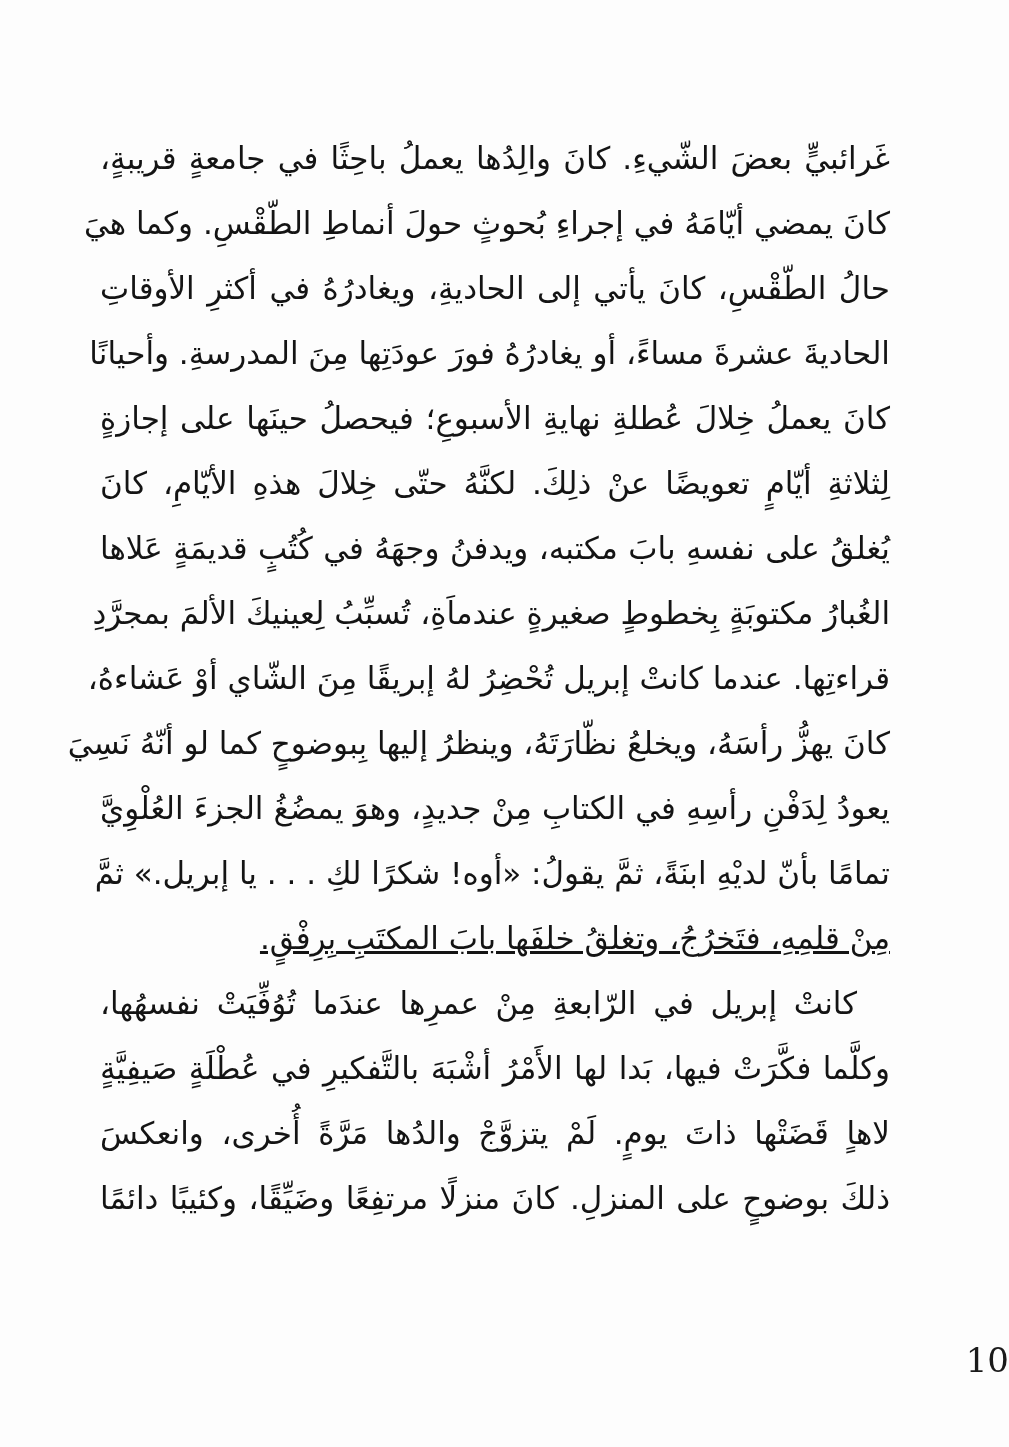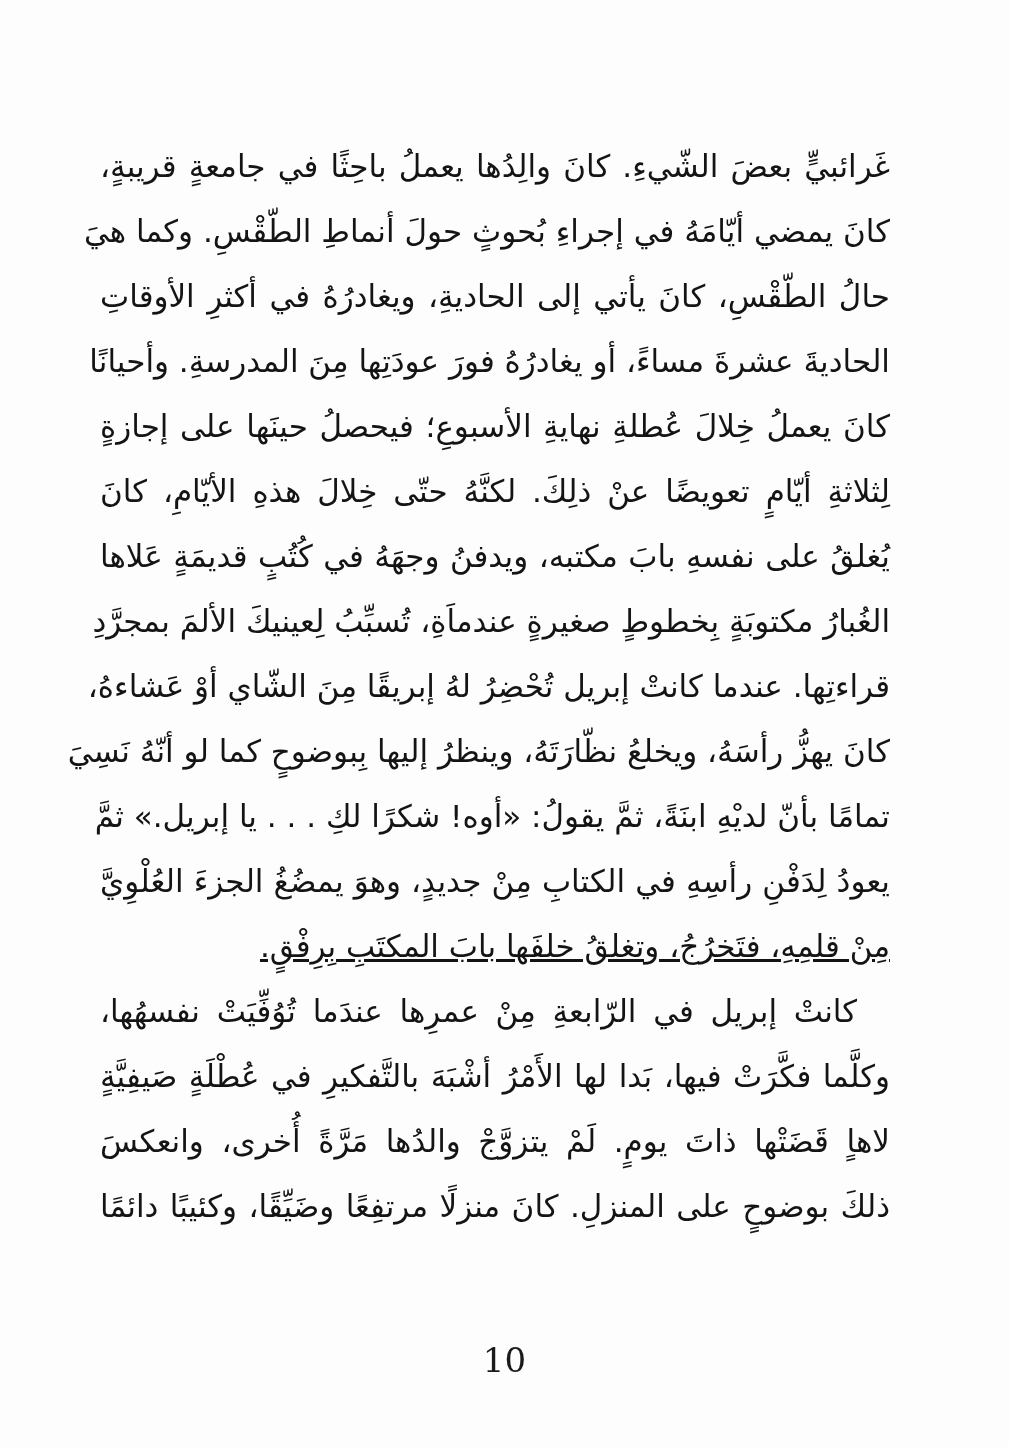--- a/index.html
+++ b/index.html
@@ -16,21 +16,20 @@
   }
   .page {
     position: absolute;
     inset: 0;
     background: #fdfdfd;
   }
   .text-block {
     direction: rtl;
     padding: 126px 119px 0 100px;
     color: #141414;
-    margin-top: 8px;
   }
   .line {
     height: 65px;
     line-height: 65px;
     font-size: 31px;
     font-family: "DejaVu Sans", sans-serif;
     text-align: justify;
     text-align-last: justify;
     text-justify: inter-word;
     white-space: nowrap;
@@ -43,21 +42,21 @@
   }
   
   .line.para-start {
     padding-right: 33px;
   }
   .folio {
     position: absolute;
     top: 1340px;
     left: 0;
     width: 100%;
-    text-align: center;
+    text-align: right;
     font-family: "DejaVu Serif", serif;
     font-size: 34px;
     font-weight: normal;
     color: #1a1a1a;
     line-height: 1.2;
   }
 </style>
 </head>
 <body>
 
@@ -67,22 +66,22 @@
     <div class="line">غَرائبيٍّ بعضَ الشّيءِ. كانَ والِدُها يعملُ باحِثًا في جامعةٍ قريبةٍ،</div>
     <div class="line">كانَ يمضي أيّامَهُ في إجراءِ بُحوثٍ حولَ أنماطِ الطّقْسِ. وكما هيَ</div>
     <div class="line">حالُ الطّقْسِ، كانَ يأتي إلى الحاديةِ، ويغادرُهُ في أكثرِ الأوقاتِ</div>
     <div class="line">الحاديةَ عشرةَ مساءً، أو يغادرُهُ فورَ عودَتِها مِنَ المدرسةِ. وأحيانًا</div>
     <div class="line">كانَ يعملُ خِلالَ عُطلةِ نهايةِ الأسبوعِ؛ فيحصلُ حينَها على إجازةٍ</div>
     <div class="line">لِثلاثةِ أيّامٍ تعويضًا عنْ ذلِكَ. لكنَّهُ حتّى خِلالَ هذهِ الأيّامِ، كانَ</div>
     <div class="line">يُغلقُ على نفسهِ بابَ مكتبه، ويدفنُ وجهَهُ في كُتُبٍ قديمَةٍ عَلاها</div>
     <div class="line">الغُبارُ مكتوبَةٍ بِخطوطٍ صغيرةٍ عندماَةِ، تُسبِّبُ لِعينيكَ الألمَ بمجرَّدِ</div>
     <div class="line">قراءتِها. عندما كانتْ إبريل تُحْضِرُ لهُ إبريقًا مِنَ الشّاي أوْ عَشاءهُ،</div>
     <div class="line">كانَ يهزُّ رأسَهُ، ويخلعُ نظّارَتَهُ، وينظرُ إليها بِبوضوحٍ كما لو أنّهُ نَسِيَ</div>
+    <div class="line">يعودُ لِدَفْنِ رأسِهِ في الكتابِ مِنْ جديدٍ، وهوَ يمضُغُ الجزءَ العُلْوِيَّ</div>
     <div class="line">تمامًا بأنّ لديْهِ ابنَةً، ثمَّ يقولُ: «أوه! شكرًا لكِ . . . يا إبريل.» ثمَّ</div>
-    <div class="line">يعودُ لِدَفْنِ رأسِهِ في الكتابِ مِنْ جديدٍ، وهوَ يمضُغُ الجزءَ العُلْوِيَّ</div>
     <div class="line para-end">مِنْ قلمِهِ، فتَخرُجُ، وتغلقُ خلفَها بابَ المكتَبِ بِرِفْقٍ.</div>
     <div class="line para-start">كانتْ إبريل في الرّابعةِ مِنْ عمرِها عندَما تُوُفِّيَتْ نفسهُها،</div>
     <div class="line">وكلَّما فكَّرَتْ فيها، بَدا لها الأَمْرُ أشْبَهَ بالتَّفكيرِ في عُطْلَةٍ صَيفِيَّةٍ</div>
     <div class="line">لاهاٍ قَضَتْها ذاتَ يومٍ. لَمْ يتزوَّجْ والدُها مَرَّةً أُخرى، وانعكسَ</div>
     <div class="line">ذلكَ بوضوحٍ على المنزلِ. كانَ منزلًا مرتفِعًا وضَيِّقًا، وكئيبًا دائمًا</div>
   </div>
 
   <div class="folio">10</div>
 
 </div>

